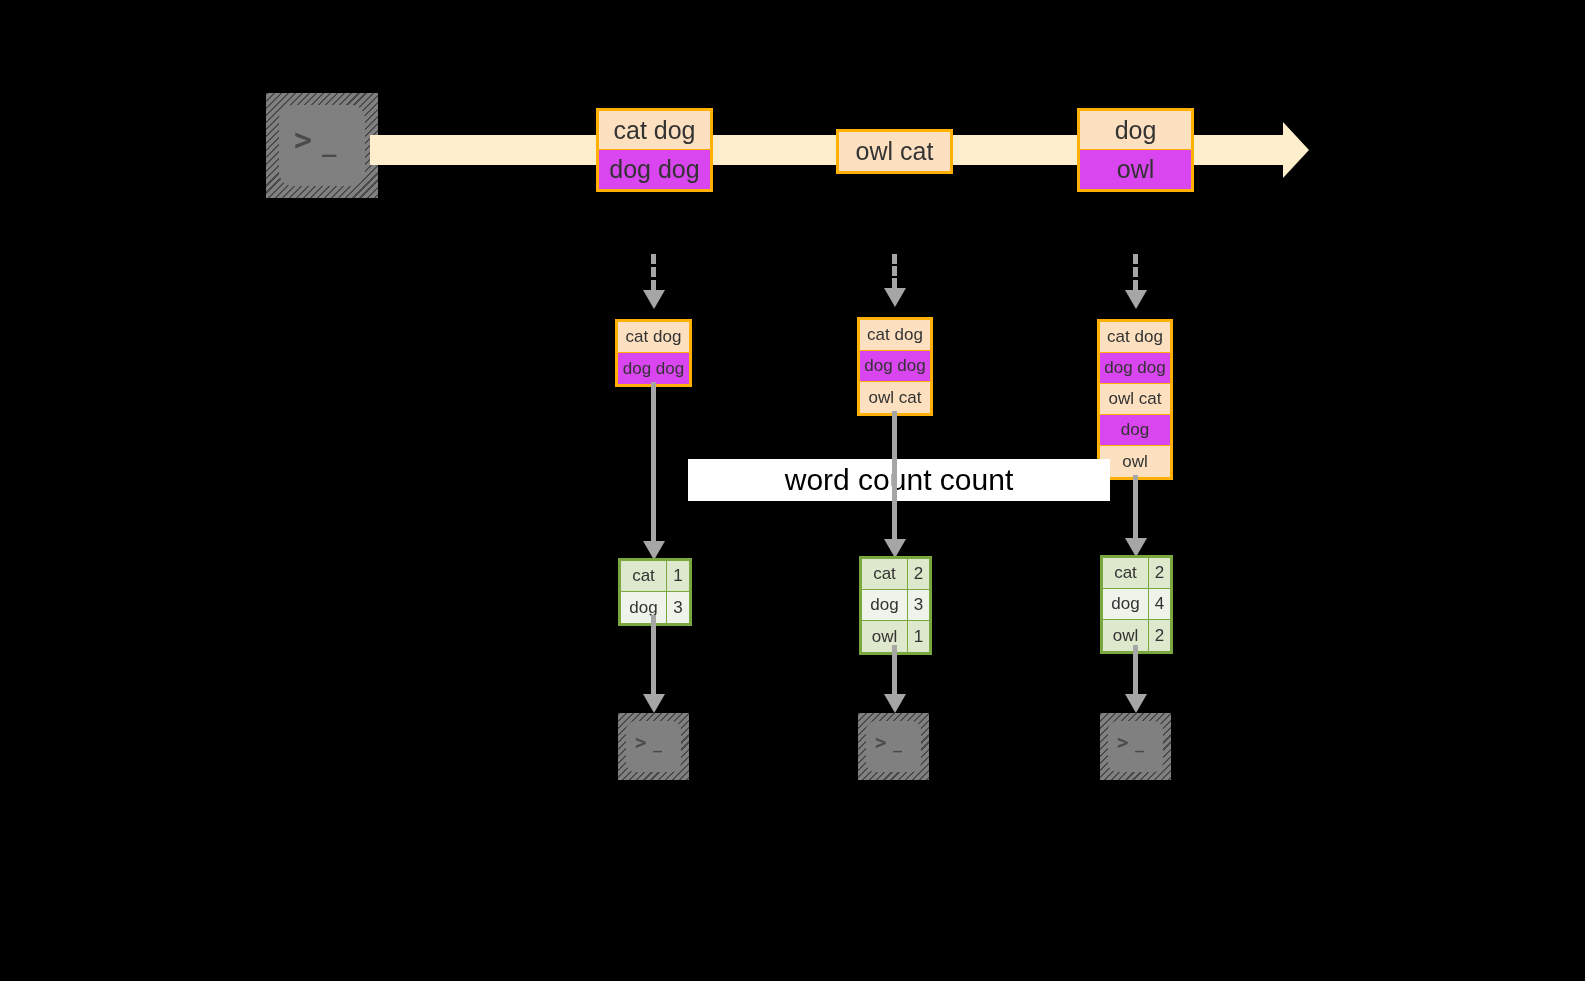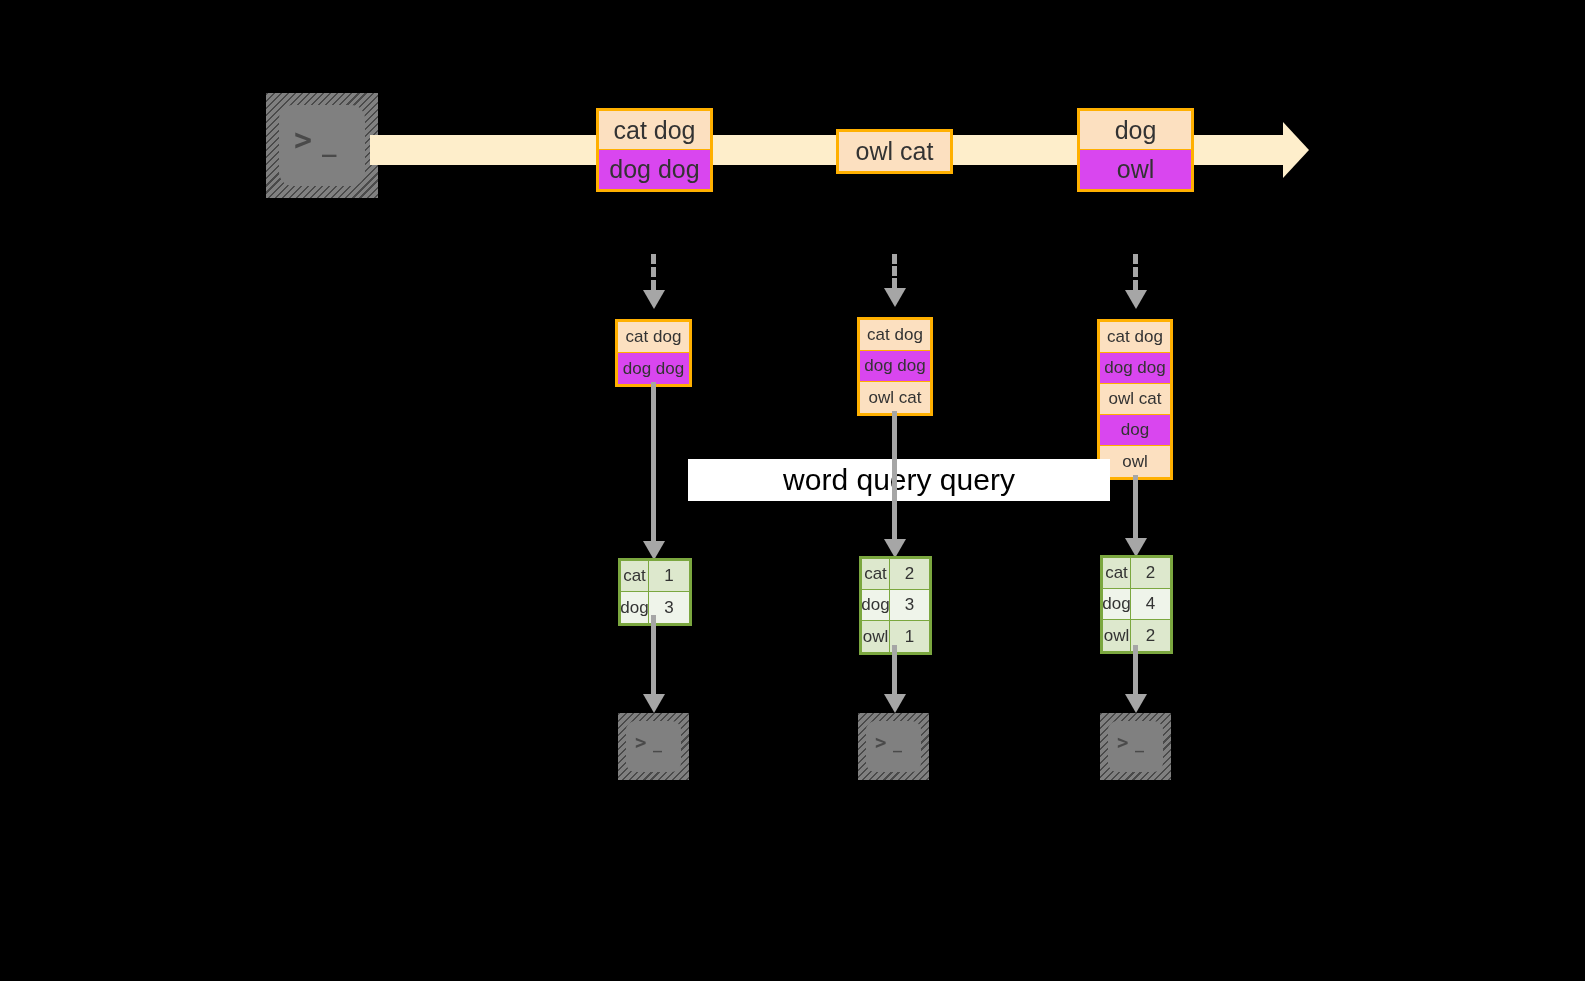--- a/index.html
+++ b/index.html
@@ -105,21 +105,21 @@
   .res .row.even { background: #eff4ea; }
   .res .cell {
     box-sizing: border-box;
     display: flex;
     align-items: center;
     justify-content: center;
     font-size: 17px;
     color: #333333;
     white-space: nowrap;
   }
-  .res .cell.word  { width: 28px; border-right: 1.5px solid #7ba73f; }
+  .res .cell.word  { width: 46px; border-right: 1.5px solid #7ba73f; }
   .res .cell.count { flex: 1 1 auto; }
 
   
   .conn-line {
     position: absolute;
     width: 5px;
     background: #a6a6a6;
   }
   .conn-line.dashed {
     background: none;
@@ -273,17 +273,17 @@
 
   <div class="conn-line" style="left:1133px; top:645px; height:54px;"></div>
   <div class="conn-head" style="left:1125px; top:694px;"></div>
 
   <div class="terminal small" style="left:1100px; top:713px; width:71px; height:67px;">
     <div class="inner" style="left:8px; top:8px; right:8px; bottom:8px;"></div>
     <span class="prompt" style="left:17px; top:20px; font-size:19px;">&gt;</span>
     <span class="prompt" style="left:35px; top:24px; font-size:15px;">_</span>
   </div>
 
-  <div class="query-label" style="left:688px; top:459px; width:422px; height:42px; z-index:1;">word query query</div>
+  <div class="query-label" style="left:688px; top:459px; width:422px; height:42px; z-index:1;">word count count</div>
 
   <div class="conn-line" style="left:892px; top:459px; height:42px; z-index:2;"></div>
 
 </div>
 
 </body></html>

